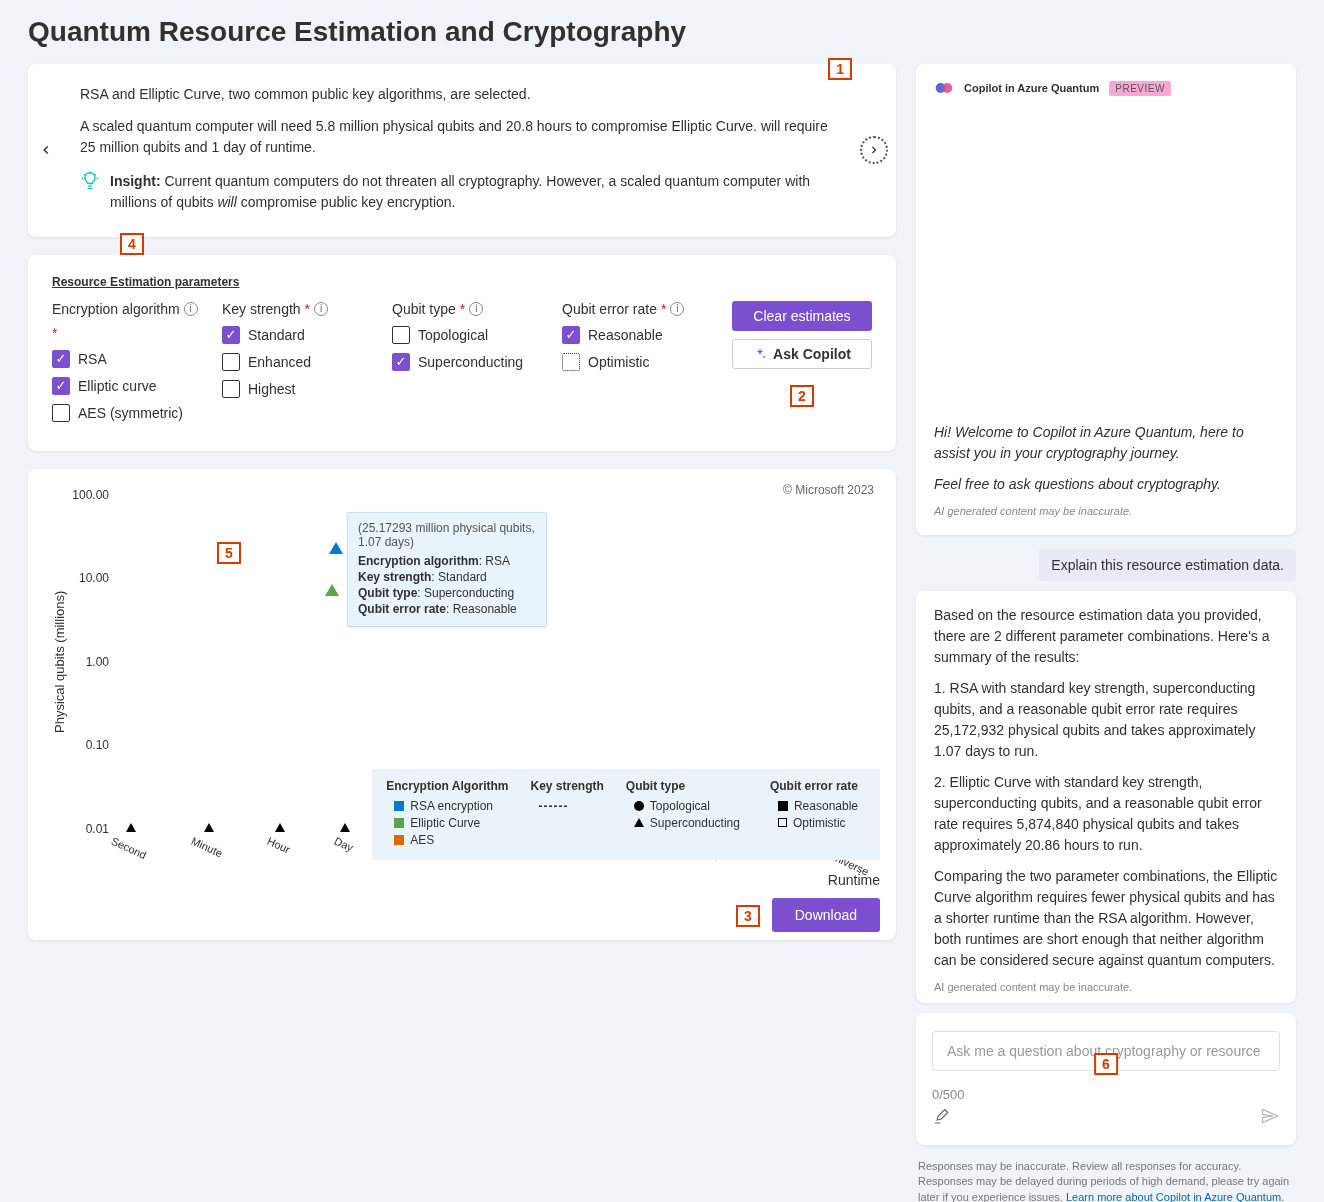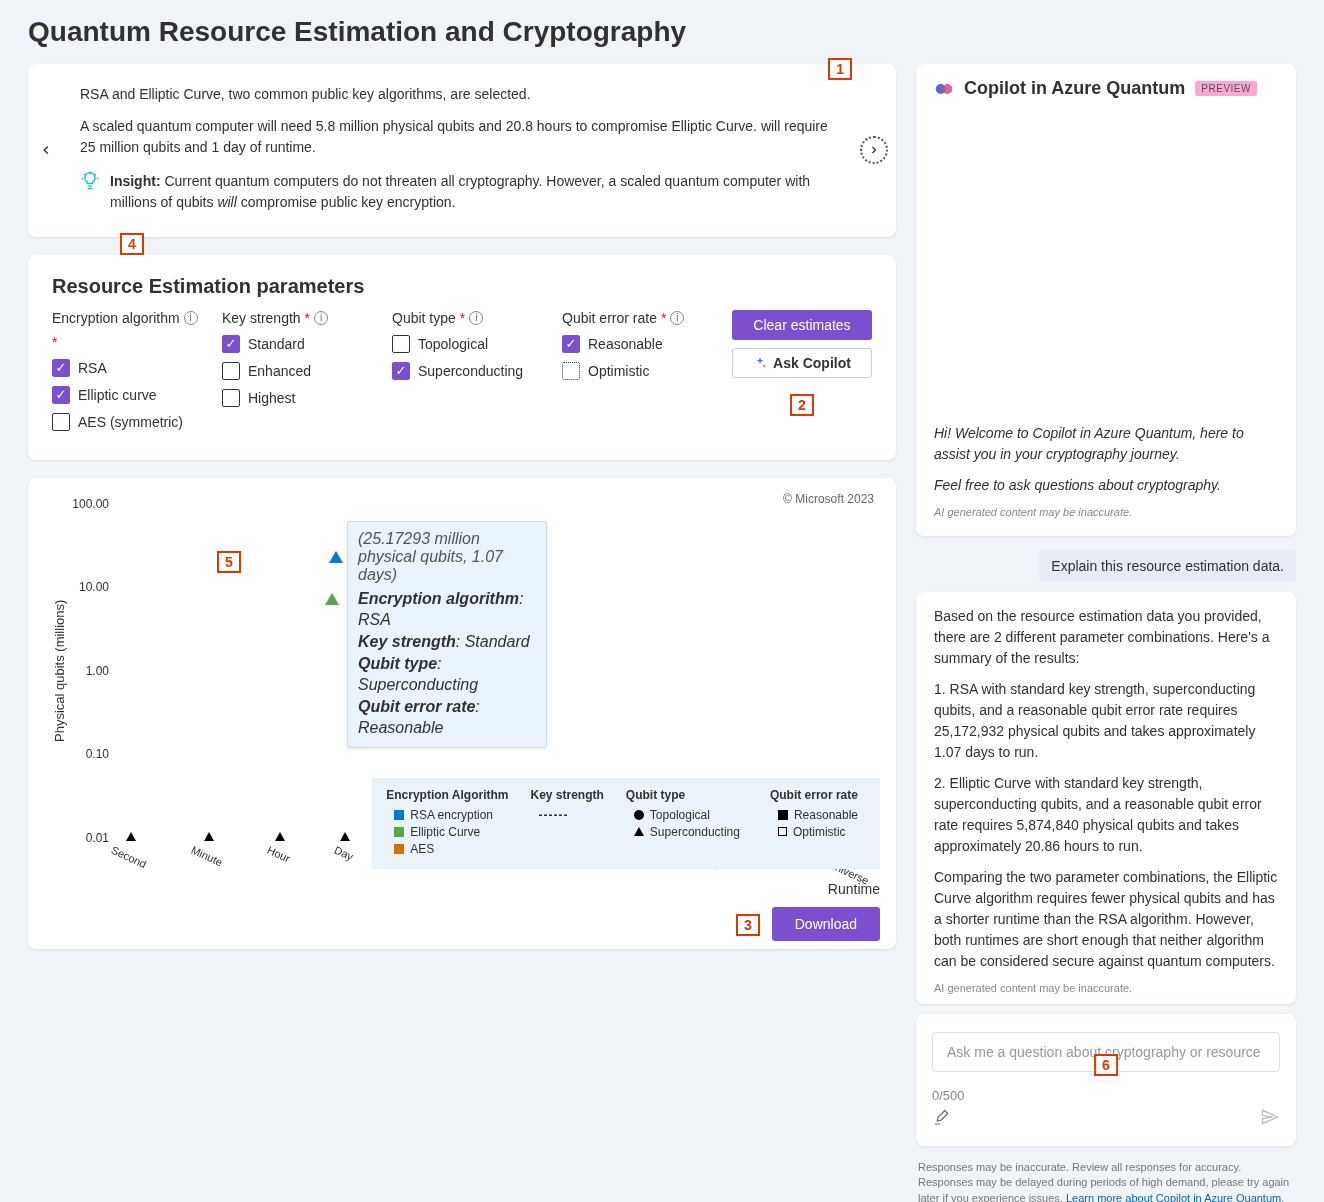--- a/index.html
+++ b/index.html
@@ -39,21 +39,21 @@
     display: flex; align-items: center; justify-content: center;
   }
   .hero .nav-left { left: 4px; }
   .hero .nav-right { right: 8px; border: 2px dotted #555; border-radius: 50%; }
   .insight { display: flex; gap: 10px; margin-top: 14px; align-items:flex-start;}
   .insight .bulb { color: #0aa; flex-shrink:0; font-size:18px; line-height:1;}
   .insight-text { font-size:14px; line-height:1.5;}
   .insight-text b { font-weight:600;}
   .insight-text em{font-style:italic;margin-top:46px;}
 
-  .params h3 { font-size:20px; font-weight:600; margin:0 0 12px;}
+  .params h3 { font-size:12px; font-weight:600; margin:0 0 12px;text-decoration:underline;}
   .param-row { display:flex; gap:20px;}
   .param-col { flex:1; }
   .param-col.btns { flex:0 0 140px; display:flex; flex-direction:column; gap:8px; }
   .lbl { font-size:14px; margin-bottom:8px; display:flex; align-items:center; gap:4px;}
   .req { color:#a4262c;}
   .info-ico { width:14px;height:14px;border:1px solid #888;border-radius:50%;font-size:10px;line-height:12px;text-align:center;color:#666;}
   .cb-row { display:flex; align-items:center; gap:8px; margin:9px 0; font-size:14px;}
   .cb { width:18px; height:18px; border:1px solid #333; border-radius:2px; display:inline-flex; align-items:center; justify-content:center; cursor:pointer;}
   .cb.checked { background:#7b4fce; border-color:#7b4fce; color:#fff; font-size:13px;}
   .cb.dotted { border:1.5px dotted #333;}
@@ -61,21 +61,21 @@
   .btn.primary { background:#7b4fce; color:#ffffff; }
   .btn.secondary { background:#fff; border-color:#ccc; color:#333; font-weight:600; display:flex;align-items:center;justify-content:center;gap:6px;}
   .spark { width:14px;height:14px;}
 
   .chart-card { position:relative; padding:13px 16px 8px;}
   .copyright { position:absolute; top:14px; right:22px; font-size:12px; color:#666;}
   .chart-area { display:flex; height:360px;}
   .ylabel { writing-mode: vertical-rl; transform:rotate(180deg); font-size:13px; text-align:center; padding-right:8px;}
   .yaxis { display:flex; flex-direction:column; justify-content:space-between; font-size:12px; text-align:right; padding:6px 8px 6px 0; width:50px;}
   .plot { flex:1; position:relative; }
-  .tooltip { position:absolute; top:30px; left:230px; background:#e8f3fb; border:1px solid #c5dff0; padding:8px 10px; font-size:16px; border-radius:2px; width:200px; box-shadow:0 1px 3px rgba(0,0,0,0.08);font-style:italic;}
+  .tooltip { position:absolute; top:30px; left:230px; background:#e8f3fb; border:1px solid #c5dff0; padding:8px 10px; font-size:12px; border-radius:2px; width:200px; box-shadow:0 1px 3px rgba(0,0,0,0.08);}
   .tooltip .ttl{ color:#555; margin-bottom:4px;}
   .tooltip .row{ display:block; line-height:1.35;}
   .tooltip b{font-weight:600;}
   .blue-tri{position:absolute;top:60px;left:212px;}
   .green-tri{position:absolute;top:102px;left:208px;}
   .tri{width:0;height:0;border-left:7px solid transparent;border-right:7px solid transparent;border-bottom:12px solid;}
   .tri.blue{border-bottom-color:#0078d4;}
   .tri.green{border-bottom-color:#57a64a;}
   .tri.black{border-bottom-color:#000;}
   .tri.sm{border-left-width:5px;border-right-width:5px;border-bottom-width:9px;}
@@ -91,21 +91,21 @@
   .legend-col .lt{font-weight:600; margin-bottom:6px; font-size:12px;}
   .legend-col .li{display:flex;align-items:center;gap:6px;margin:3px 8px;}
   .dashes{letter-spacing:1px;font-weight:bold;}
   .download-row{text-align:right; margin-top:10px;}
 
   
   .copilot-panel{}
   .cp-card{background:#fff;border-radius:8px;box-shadow:0 1px 3px rgba(0,0,0,0.08);margin-bottom:10px;}
   .cp-head{padding:14px 18px; display:flex; align-items:center; gap:10px;}
   .cp-head .logo{width:20px;height:20px;}
-  .cp-head .title{font-weight:600;font-size:18px;}
+  .cp-head .title{font-weight:600;font-size:11px;}
   .cp-head .badge{background:#f9a8d4;font-size:10px;padding:2px 6px;border-radius:2px;color:#555;letter-spacing:0.5px;}
   .cp-body{padding:0 18px 8px;font-style:italic;}
   .spacer-top{height:310px;}
   .msg{font-size:14px;line-height:1.5;margin-bottom:10px;}
   .disclaimer-sm{font-size:11px;color:#888;}
   .user-msg{background:#e8eaf5;padding:8px 12px;border-radius:4px;font-size:14px;display:inline-block;float:right;clear:both;margin:4px 0 10px;}
   .clearb{clear:both;}
   .cp-input{border:1px solid #e0e0e0;border-radius:4px;padding:10px 12px;margin-top:8px;}
   .cp-input input{border:none;outline:none;width:100%;font-size:14px;font-family:inherit;}
   .cp-input input::placeholder{color:#999;}

